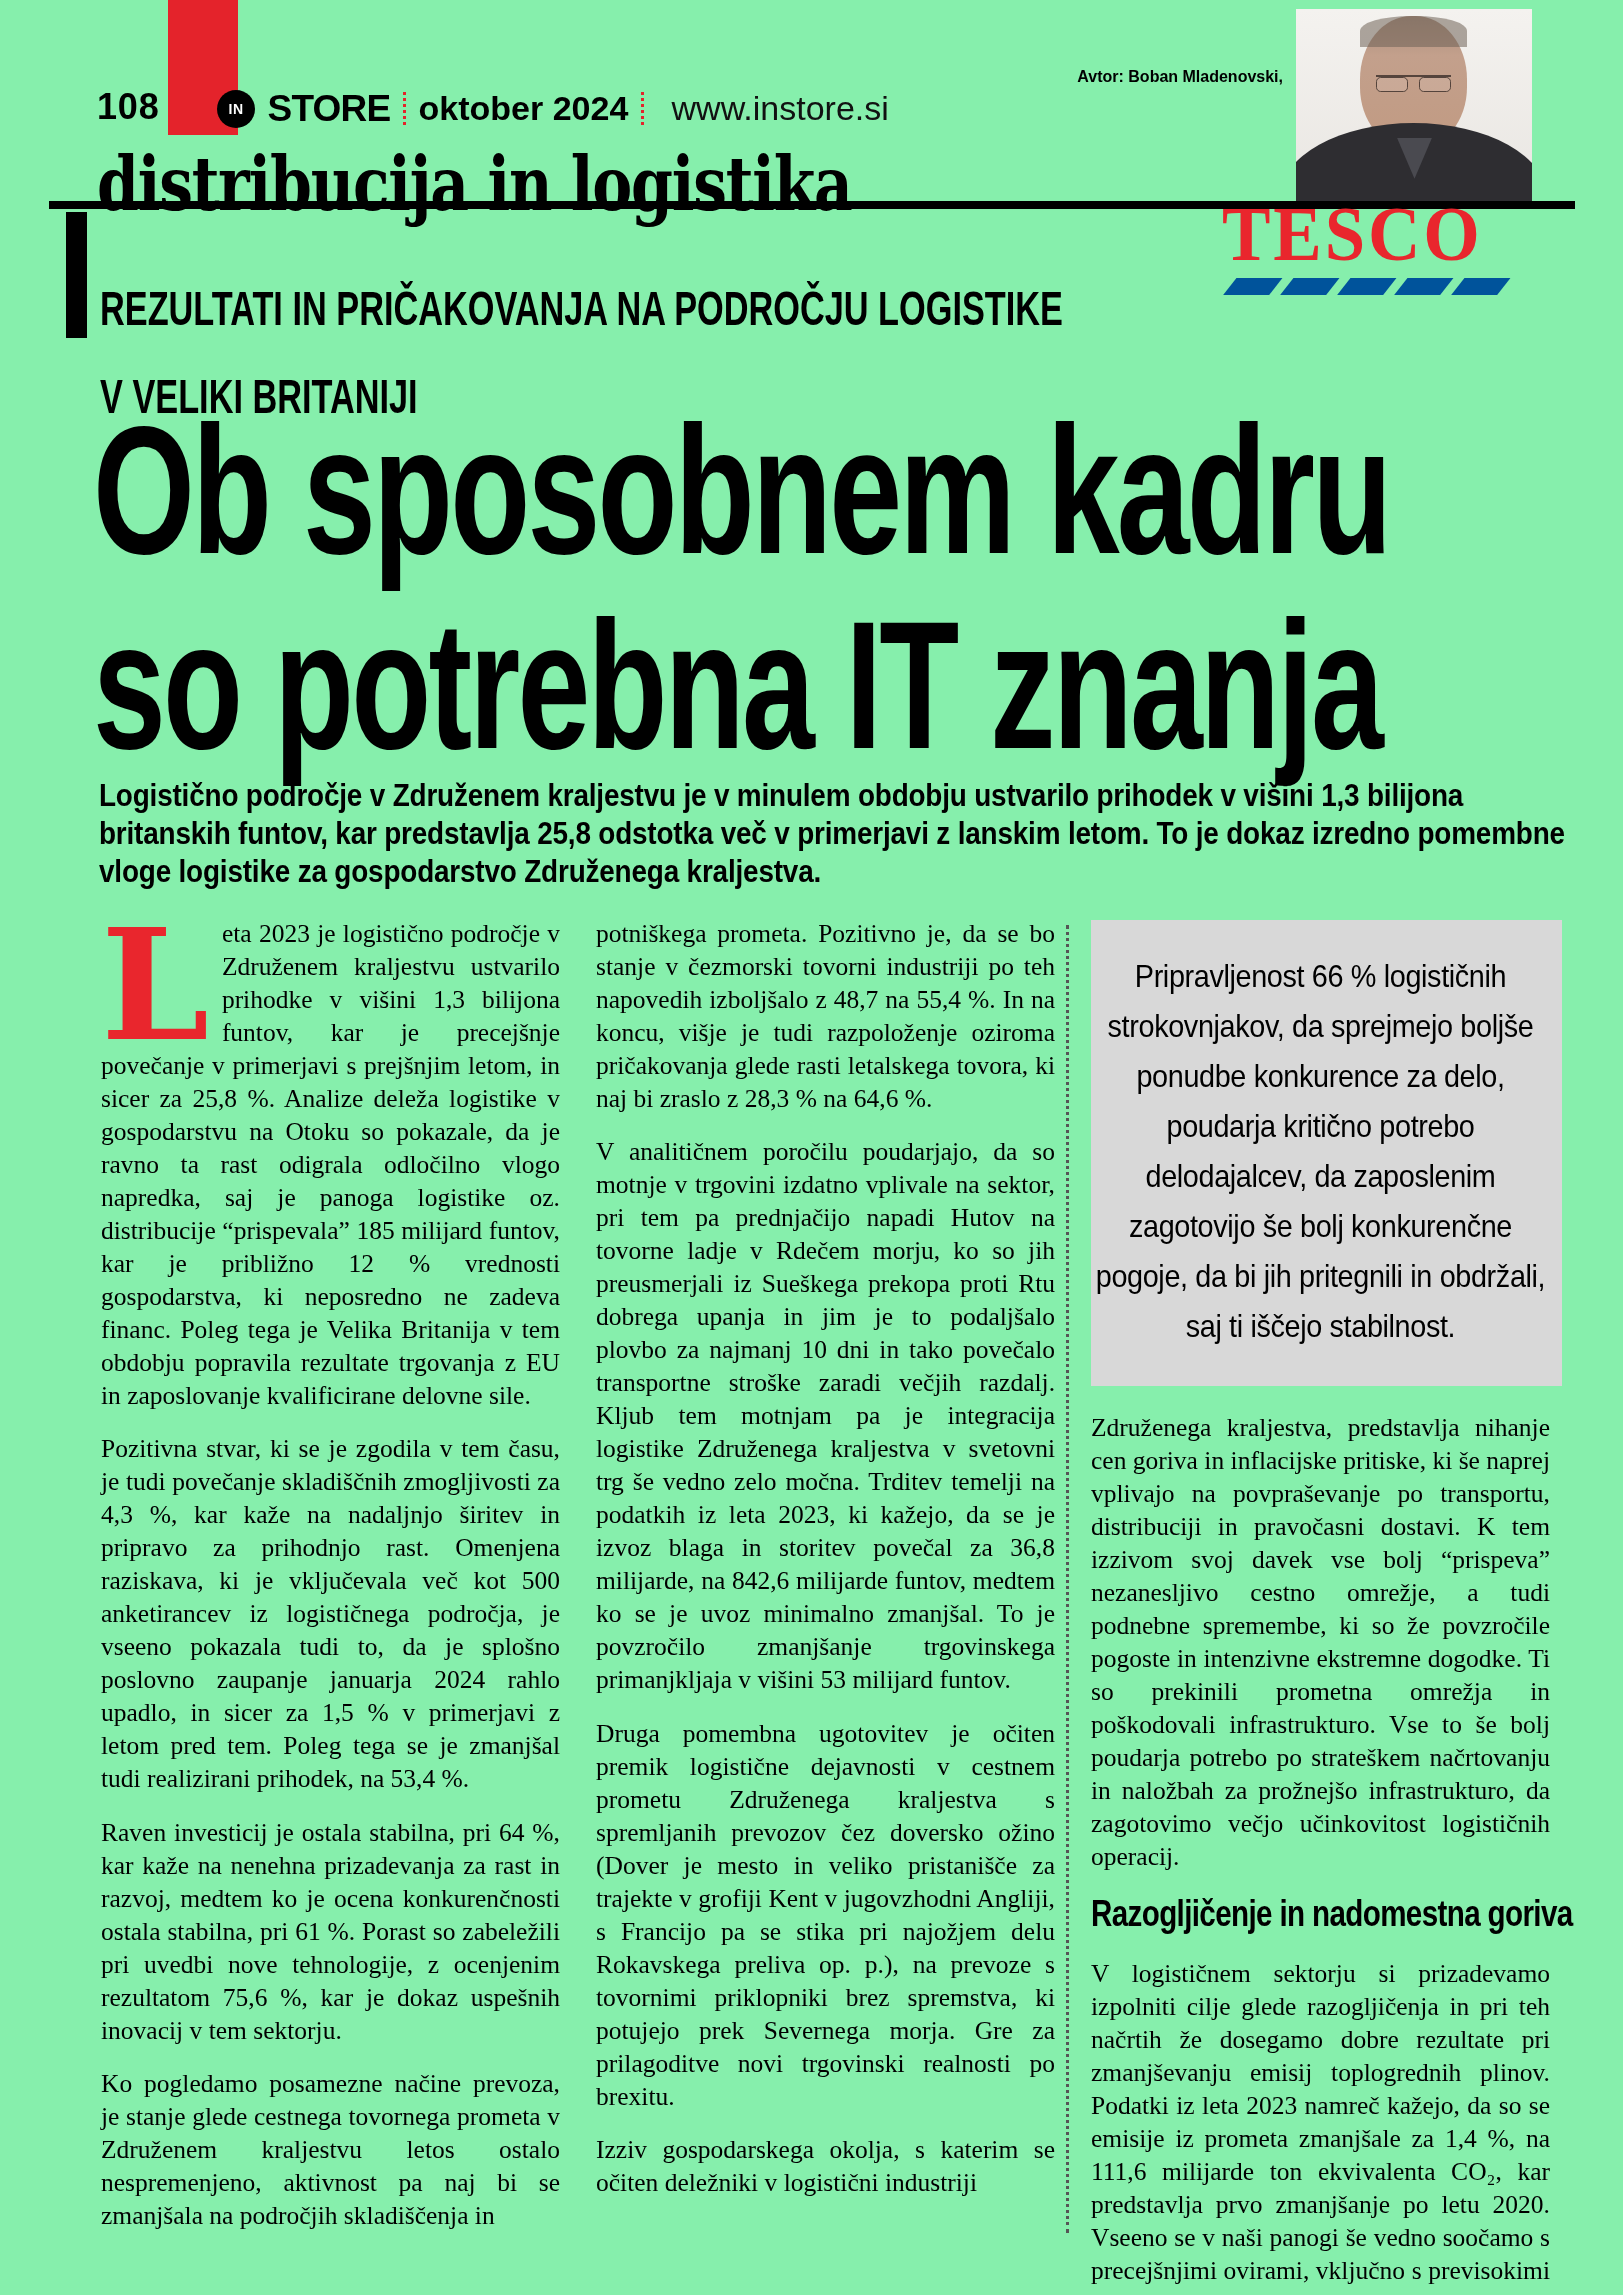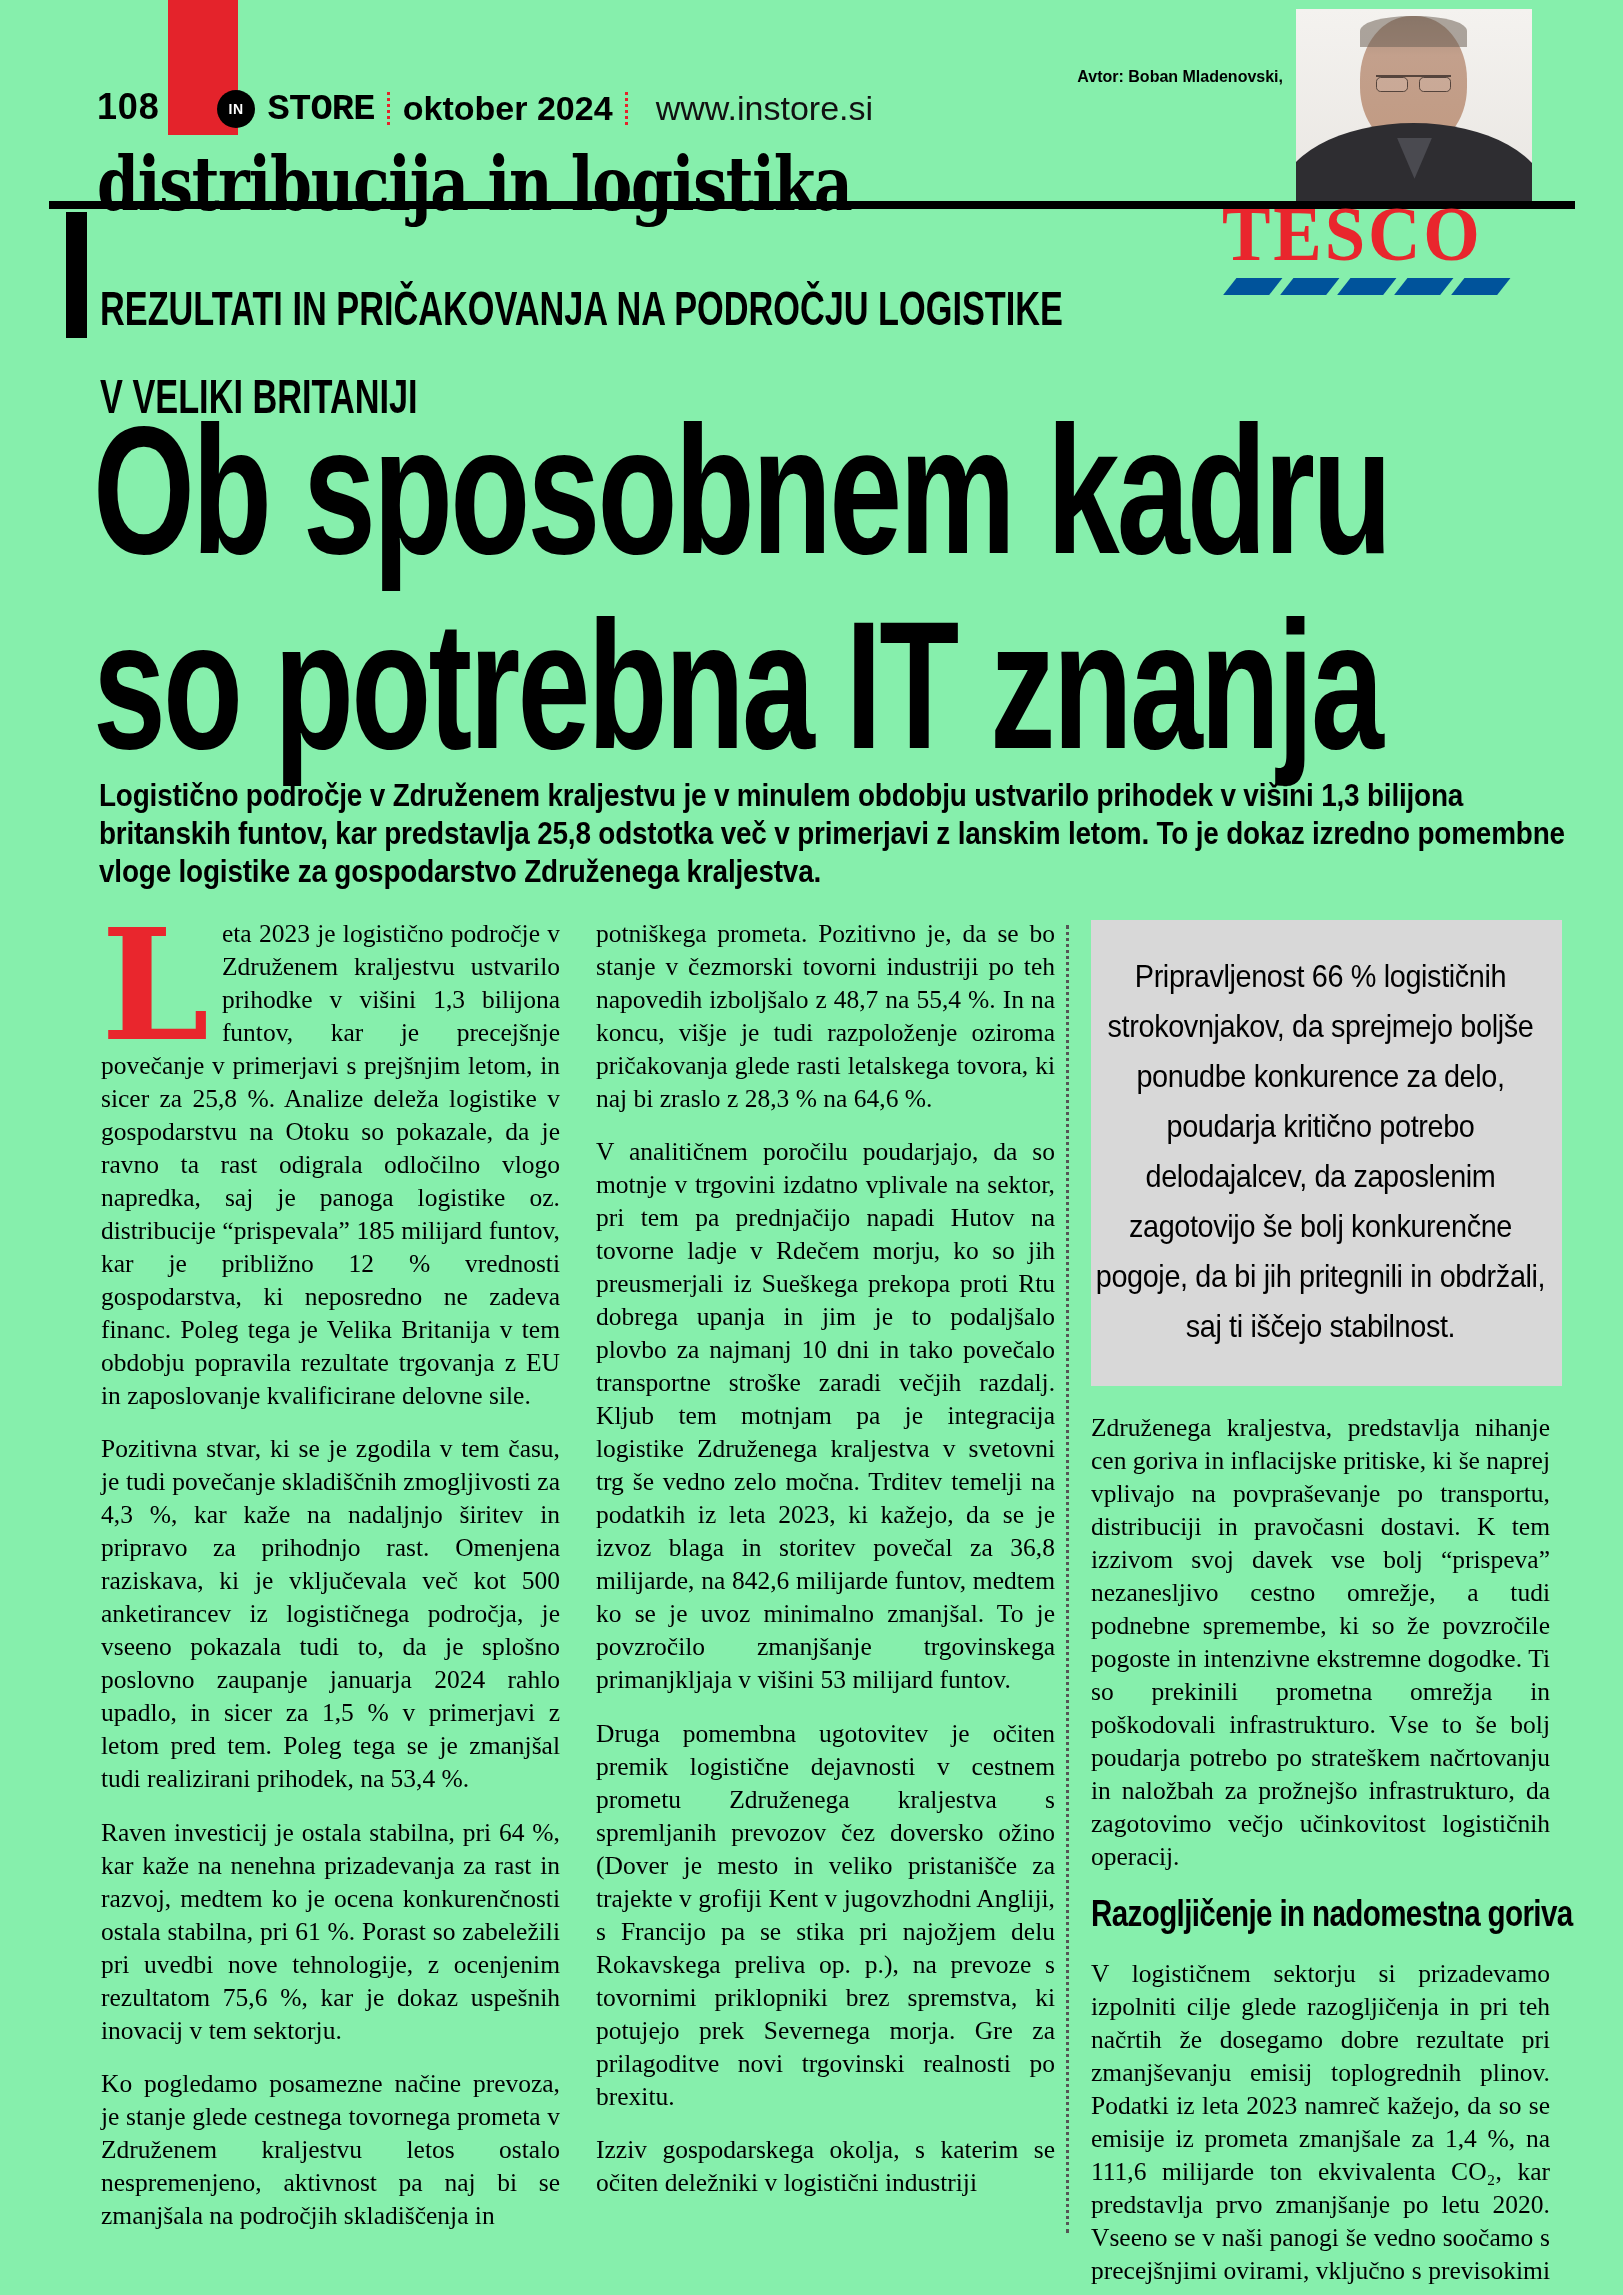--- a/index.html
+++ b/index.html
@@ -7,21 +7,21 @@
         font-family:"Liberation Serif",serif;color:#000;}
 
   
   .page-number{position:absolute;left:97px;top:86px;
     font-family:"Liberation Sans",sans-serif;font-weight:bold;font-size:36px;letter-spacing:0.8px;}
   .red-bar{position:absolute;left:168px;top:0;width:70px;height:135px;background:#e4232b;}
   .logo-row{position:absolute;left:217px;top:88px;height:41px;display:flex;align-items:center;gap:12.6px;}
   .in-badge{width:38px;height:38px;border-radius:50%;background:#000;color:#fff;
     display:flex;align-items:center;justify-content:center;
     font-family:"Liberation Sans",sans-serif;font-weight:bold;font-size:14px;letter-spacing:0.4px;flex:0 0 auto;}
-  .store-word{font-family:Liberation Mono, monospace;font-weight:bold;font-size:37px;letter-spacing:-0.8px;}
+  .store-word{font-family:Liberation Sans, sans-serif;font-weight:bold;font-size:37px;letter-spacing:-0.8px;}
   .dot-sep{width:0;height:33px;border-left:3.9px dotted #e4232b;}
   .issue-date{font-family:"Liberation Sans",sans-serif;font-weight:bold;font-size:34px;}
   .site-url{font-family:"Liberation Sans",sans-serif;font-size:34px;color:#111;text-decoration:none;margin-left:15px;}
   .section-title{position:absolute;left:97px;top:146px;white-space:nowrap;
     font-family:"DejaVu Serif",serif;font-weight:bold;font-size:75px;line-height:77px;
     letter-spacing:-1.6px;transform:scaleX(.80);transform-origin:left top;}
 
   .author-block{position:absolute;left:707px;top:61px;width:576px;text-align:right;
     font-family:"Liberation Sans",sans-serif;}
   .author-name{font-weight:bold;font-size:16px;line-height:31px;}

